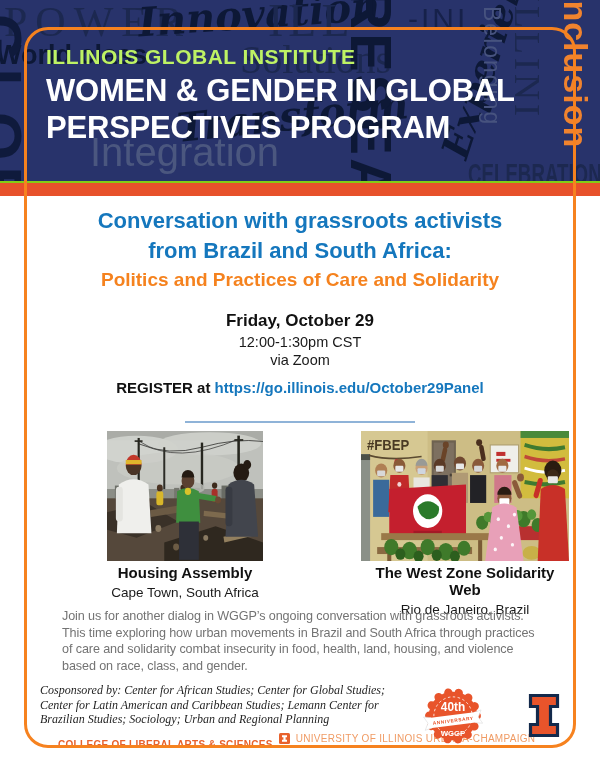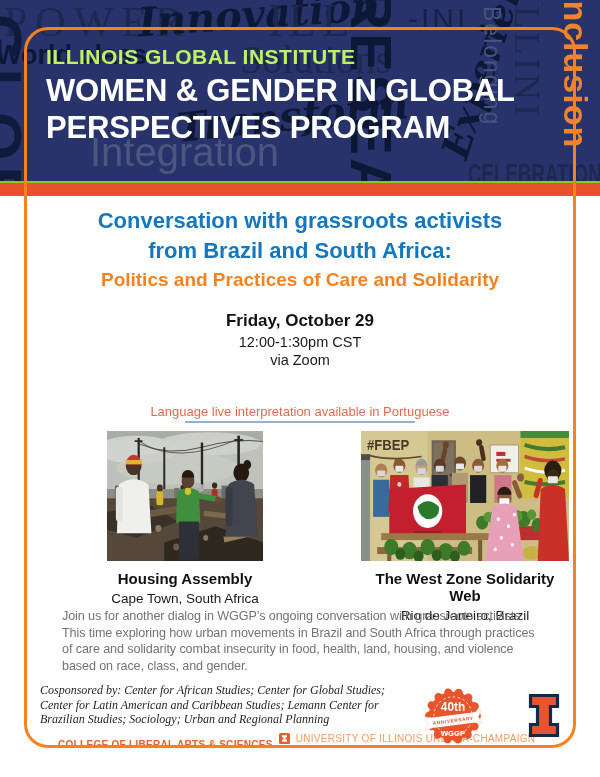--- a/index.html
+++ b/index.html
@@ -41,21 +41,21 @@
   .ezoom{position:absolute;left:40px;top:352px;width:520px;text-align:center;font-size:14.5px;color:#1a1a1a;}
   .ereg{position:absolute;left:40px;top:379px;width:520px;text-align:center;font-size:15px;font-weight:700;color:#111;}
   .ereg a{color:#1577BD;text-decoration:none;font-weight:700;}
   .elang{position:absolute;left:40px;top:404px;width:520px;text-align:center;font-size:13px;color:#E56A50;}
   .elang-rule{position:absolute;left:185px;top:421px;width:230px;height:2px;background:#8FB3D8;}
 
   .photo-fig{position:absolute;top:431px;text-align:center;padding-left:36px;}
   .photo-fig.left{left:71px;width:156px;}
   .photo-fig.right{left:325px;width:208px;}
   .photo-fig svg{display:block;width:100%;height:130px;}
-  .pcap{margin-top:9px;font-size:15px;font-weight:700;color:#111;}
+  .pcap{margin-top:3px;font-size:15px;font-weight:700;color:#111;}
   .ploc{margin-top:4px;font-size:13.5px;color:#1a1a1a;}
 
   .edesc{position:absolute;left:62px;top:608px;width:484px;font-size:12.6px;line-height:16.5px;color:#737373;letter-spacing:-.1px;}
   .ecospon{position:absolute;left:40px;top:683px;width:354px;font-style:italic;font-size:12px;line-height:14.5px;color:#1f1f1f;font-family:"Liberation Serif",serif;}
   .college-line{position:absolute;left:58px;top:727px;display:flex;align-items:center;gap:6px;}
   .college{font-size:10px;font-weight:700;color:#E8612C;letter-spacing:.3px;margin-top:12px;}
   .univ{font-size:10px;color:#F09B64;letter-spacing:.3px;}
 
   .badge{position:absolute;left:423px;top:686px;}
   .blocki{position:absolute;left:527px;top:692px;}
@@ -96,21 +96,21 @@
   <div class="frame"></div>
 
   <div class="etitle">
     <div>Conversation with grassroots activists</div>
     <div>from Brazil and South Africa:</div>
   </div>
   <div class="esub">Politics and Practices of Care and Solidarity</div>
   <div class="edate">Friday, October 29</div>
   <div class="etime">12:00-1:30pm CST</div>
   <div class="ezoom">via Zoom</div>
-  <div class="elang">Language live interpretation available in Portuguese</div>
+  <div class="ereg"><span>REGISTER at </span><a href="#">https://go.illinois.edu/October29Panel</a></div>
   <div class="elang-rule"></div>
 
   <figure class="photo-fig left" style="margin:0">
     <svg viewBox="0 0 158 112" preserveAspectRatio="none">
       <rect width="158" height="112" fill="#bfc1bc"></rect>
       <rect width="158" height="8" fill="#aaaca7"></rect>
       <ellipse cx="30" cy="16" rx="42" ry="12" fill="#d4d6d1" opacity=".85"></ellipse>
       <ellipse cx="104" cy="11" rx="52" ry="10" fill="#cfd1cc" opacity=".9"></ellipse>
       <ellipse cx="72" cy="32" rx="62" ry="14" fill="#c9cbc6" opacity=".75"></ellipse>
       <path d="M32 11 Q62 22 96 14 T158 9" stroke="#3a3a38" stroke-width=".8" fill="none"></path>

